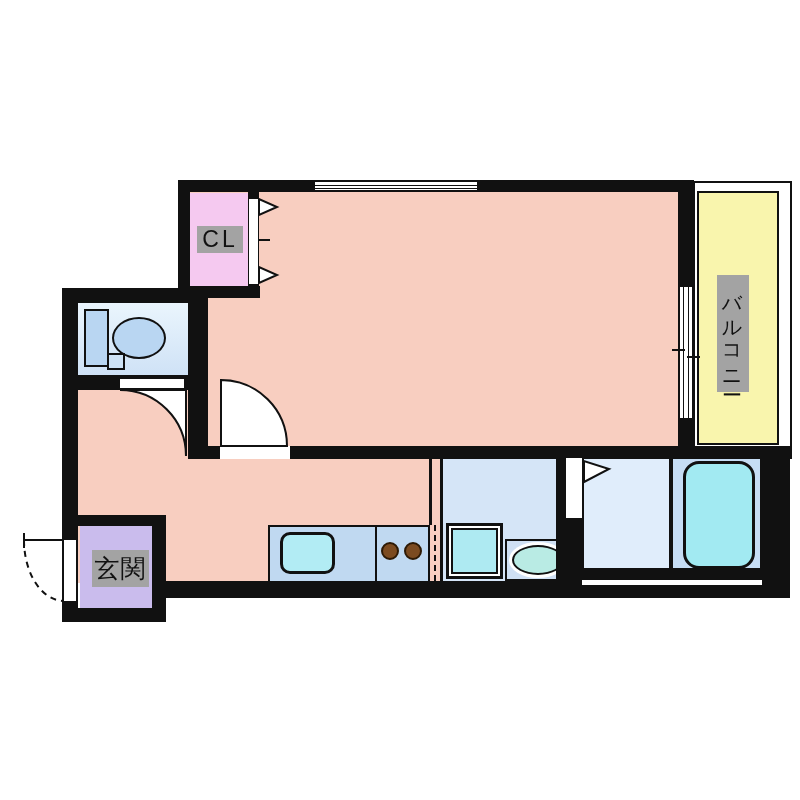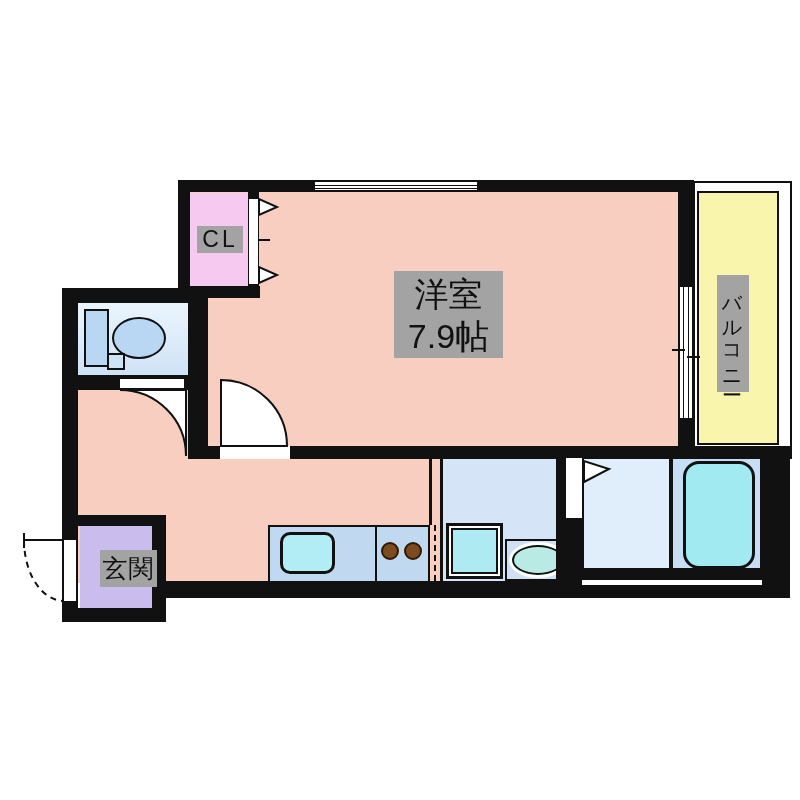--- a/index.html
+++ b/index.html
@@ -43,21 +43,21 @@
   .win-v .wline{position:absolute;top:0;bottom:0;width:1px;background:#111;}
   .cl-strip{background:#fff;border:1px solid #111;}
   .thinline{background:#111;}
   .dashline{border-left:2px dashed #111;background:transparent;}
   svg.overlay{position:absolute;left:0;top:0;z-index:5;pointer-events:none;}
   
   .plate{z-index:6;background:#a3a3a3;color:#111;display:flex;align-items:center;justify-content:center;}
   .lbl-cl{font-size:23px;letter-spacing:3px;font-weight:500;}
   .lbl-main{flex-direction:column;line-height:42px;font-size:34px;}
   .lbl-balc{writing-mode:vertical-rl;text-orientation:upright;font-size:20px;letter-spacing:3px;}
-  .lbl-ent{font-size:25px;letter-spacing:1px;margin-left:8px;}
+  .lbl-ent{font-size:25px;letter-spacing:1px;}
 </style>
 </head>
 <body>
 
 <div class="plan">
 
   <div class="abs floor f-main" style="left:190px;top:192px;width:490px;height:256px;"></div>
   <div class="abs floor f-main" style="left:78px;top:375px;width:112px;height:85px;"></div>
   <div class="abs floor f-main" style="left:78px;top:446px;width:365px;height:137px;"></div>
   <div class="abs floor f-cl" style="left:190px;top:193px;width:58px;height:93px;"></div>
@@ -140,24 +140,20 @@
     <line x1="259" y1="240" x2="270" y2="240" stroke="#111" stroke-width="2"></line>
     <polygon points="584,461 584,482 609,469" fill="#fff" stroke="#111" stroke-width="2"></polygon>
     <line x1="672" y1="350" x2="685" y2="350" stroke="#111" stroke-width="2"></line>
     <line x1="687" y1="357" x2="700" y2="357" stroke="#111" stroke-width="2"></line>
   </svg>
 
   <div class="abs plate lbl-cl" style="left:197px;top:226px;width:46px;height:27px;">
     <span>CL</span>
   </div>
 
-  <div class="abs plate lbl-main" style="left:394px;top:271px;width:109px;height:87px;">
-    <span>洋室</span>
-    <span>7.9帖</span>
-  </div>
 
   <div class="abs plate lbl-balc" style="left:717px;top:275px;width:32px;height:117px;">
     <span>バルコニー</span>
   </div>
 
   <div class="abs plate lbl-ent" style="left:92px;top:550px;width:57px;height:37px;">
     <span>玄関</span>
   </div>
 
 </div>

